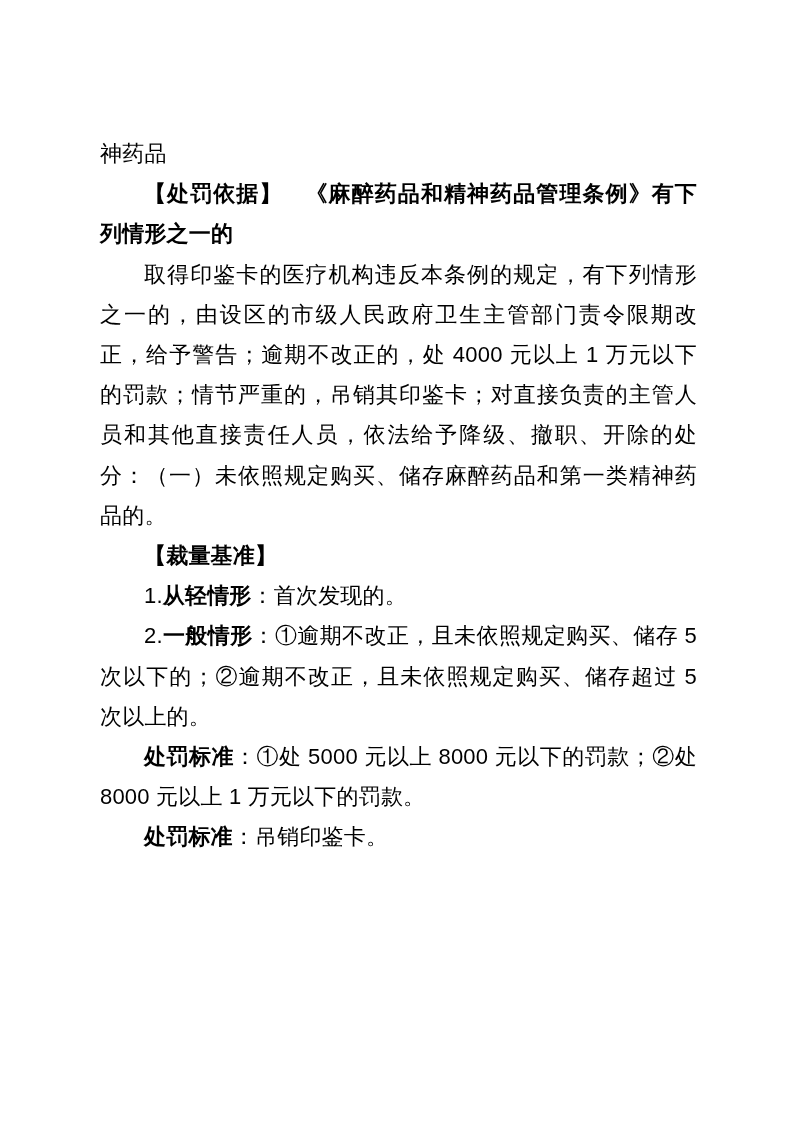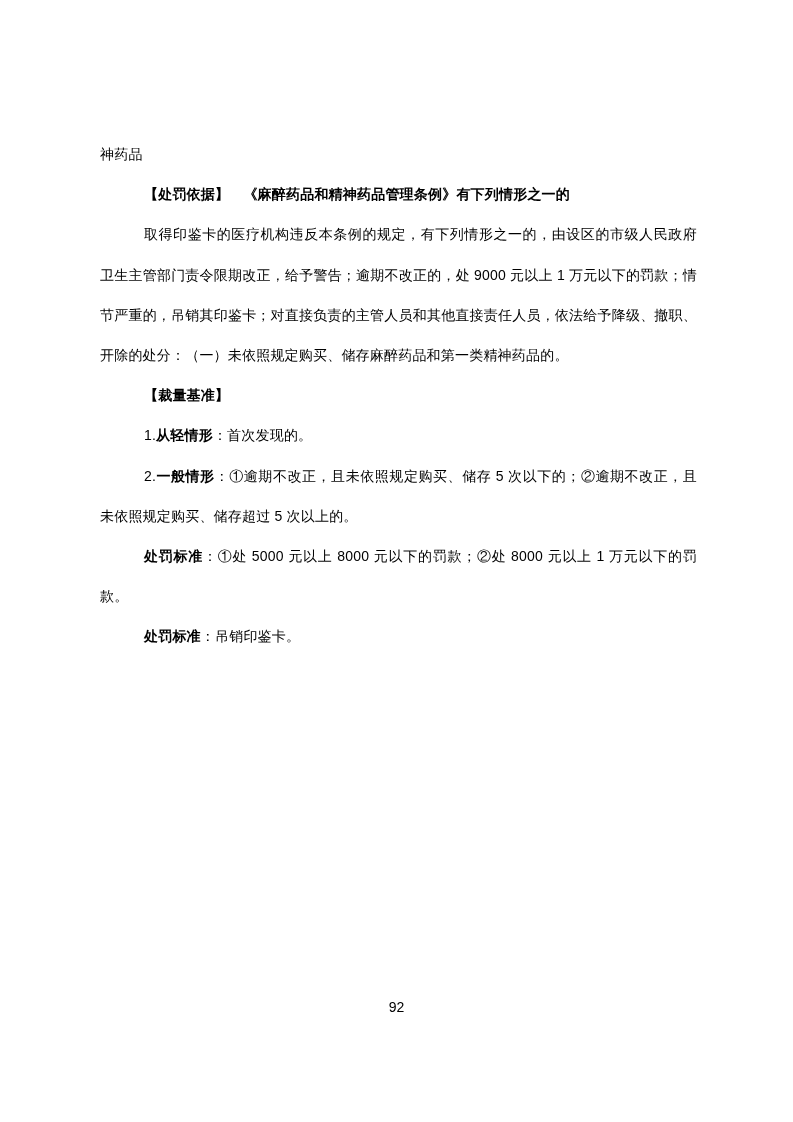--- a/index.html
+++ b/index.html
@@ -14,21 +14,21 @@
     background: #ffffff;
     font-family: "Liberation Sans", sans-serif;
     color: #000000;
     overflow: hidden;
   }
   .content {
     position: absolute;
     left: 100px;
     top: 134px;
     width: 597px;
-    font-size: 14px;
+    font-size: 22px;
     line-height: 40.2px;
     text-align: justify;
     letter-spacing: 0.2px;
   }
   .para {
     margin: 0;
     padding: 0;
   }
   .para.indent {
     text-indent: 44px;
@@ -47,21 +47,20 @@
     color: #000000;
   }
 </style>
 </head>
 <body>
 
 <div class="page">
   <div class="content">
       <p class="para"><span class="">神药品</span></p>
       <p class="para indent"><span class="bold">【处罚依据】　《麻醉药品和精神药品管理条例》有下列情形之一的</span></p>
-      <p class="para indent"><span class="">取得印鉴卡的医疗机构违反本条例的规定，有下列情形之一的，由设区的市级人民政府卫生主管部门责令限期改正，给予警告；逾期不改正的，处 9000 元以上 1 万元以下的罚款；情节严重的，吊销其印鉴卡；对直接负责的主管人员和其他直接责任人员，依法给予降级、撤职、开除的处分：（一）未依照规定购买、储存麻醉药品和第一类精神药品的。</span></p>
+      <p class="para indent"><span class="">取得印鉴卡的医疗机构违反本条例的规定，有下列情形之一的，由设区的市级人民政府卫生主管部门责令限期改正，给予警告；逾期不改正的，处 4000 元以上 1 万元以下的罚款；情节严重的，吊销其印鉴卡；对直接负责的主管人员和其他直接责任人员，依法给予降级、撤职、开除的处分：（一）未依照规定购买、储存麻醉药品和第一类精神药品的。</span></p>
       <p class="para indent"><span class="bold">【裁量基准】</span></p>
       <p class="para indent"><span class="">1.</span><span class="bold">从轻情形</span><span class="">：首次发现的。</span></p>
       <p class="para indent"><span class="">2.</span><span class="bold">一般情形</span><span class="">：①逾期不改正，且未依照规定购买、储存 5 次以下的；②逾期不改正，且未依照规定购买、储存超过 5 次以上的。</span></p>
       <p class="para indent"><span class="bold">处罚标准</span><span class="">：①处 5000 元以上 8000 元以下的罚款；②处 8000 元以上 1 万元以下的罚款。</span></p>
       <p class="para indent"><span class="bold">处罚标准</span><span class="">：吊销印鉴卡。</span></p>
     </div>
-  <div class="footer">92</div>
 </div>
 
 </body></html>

